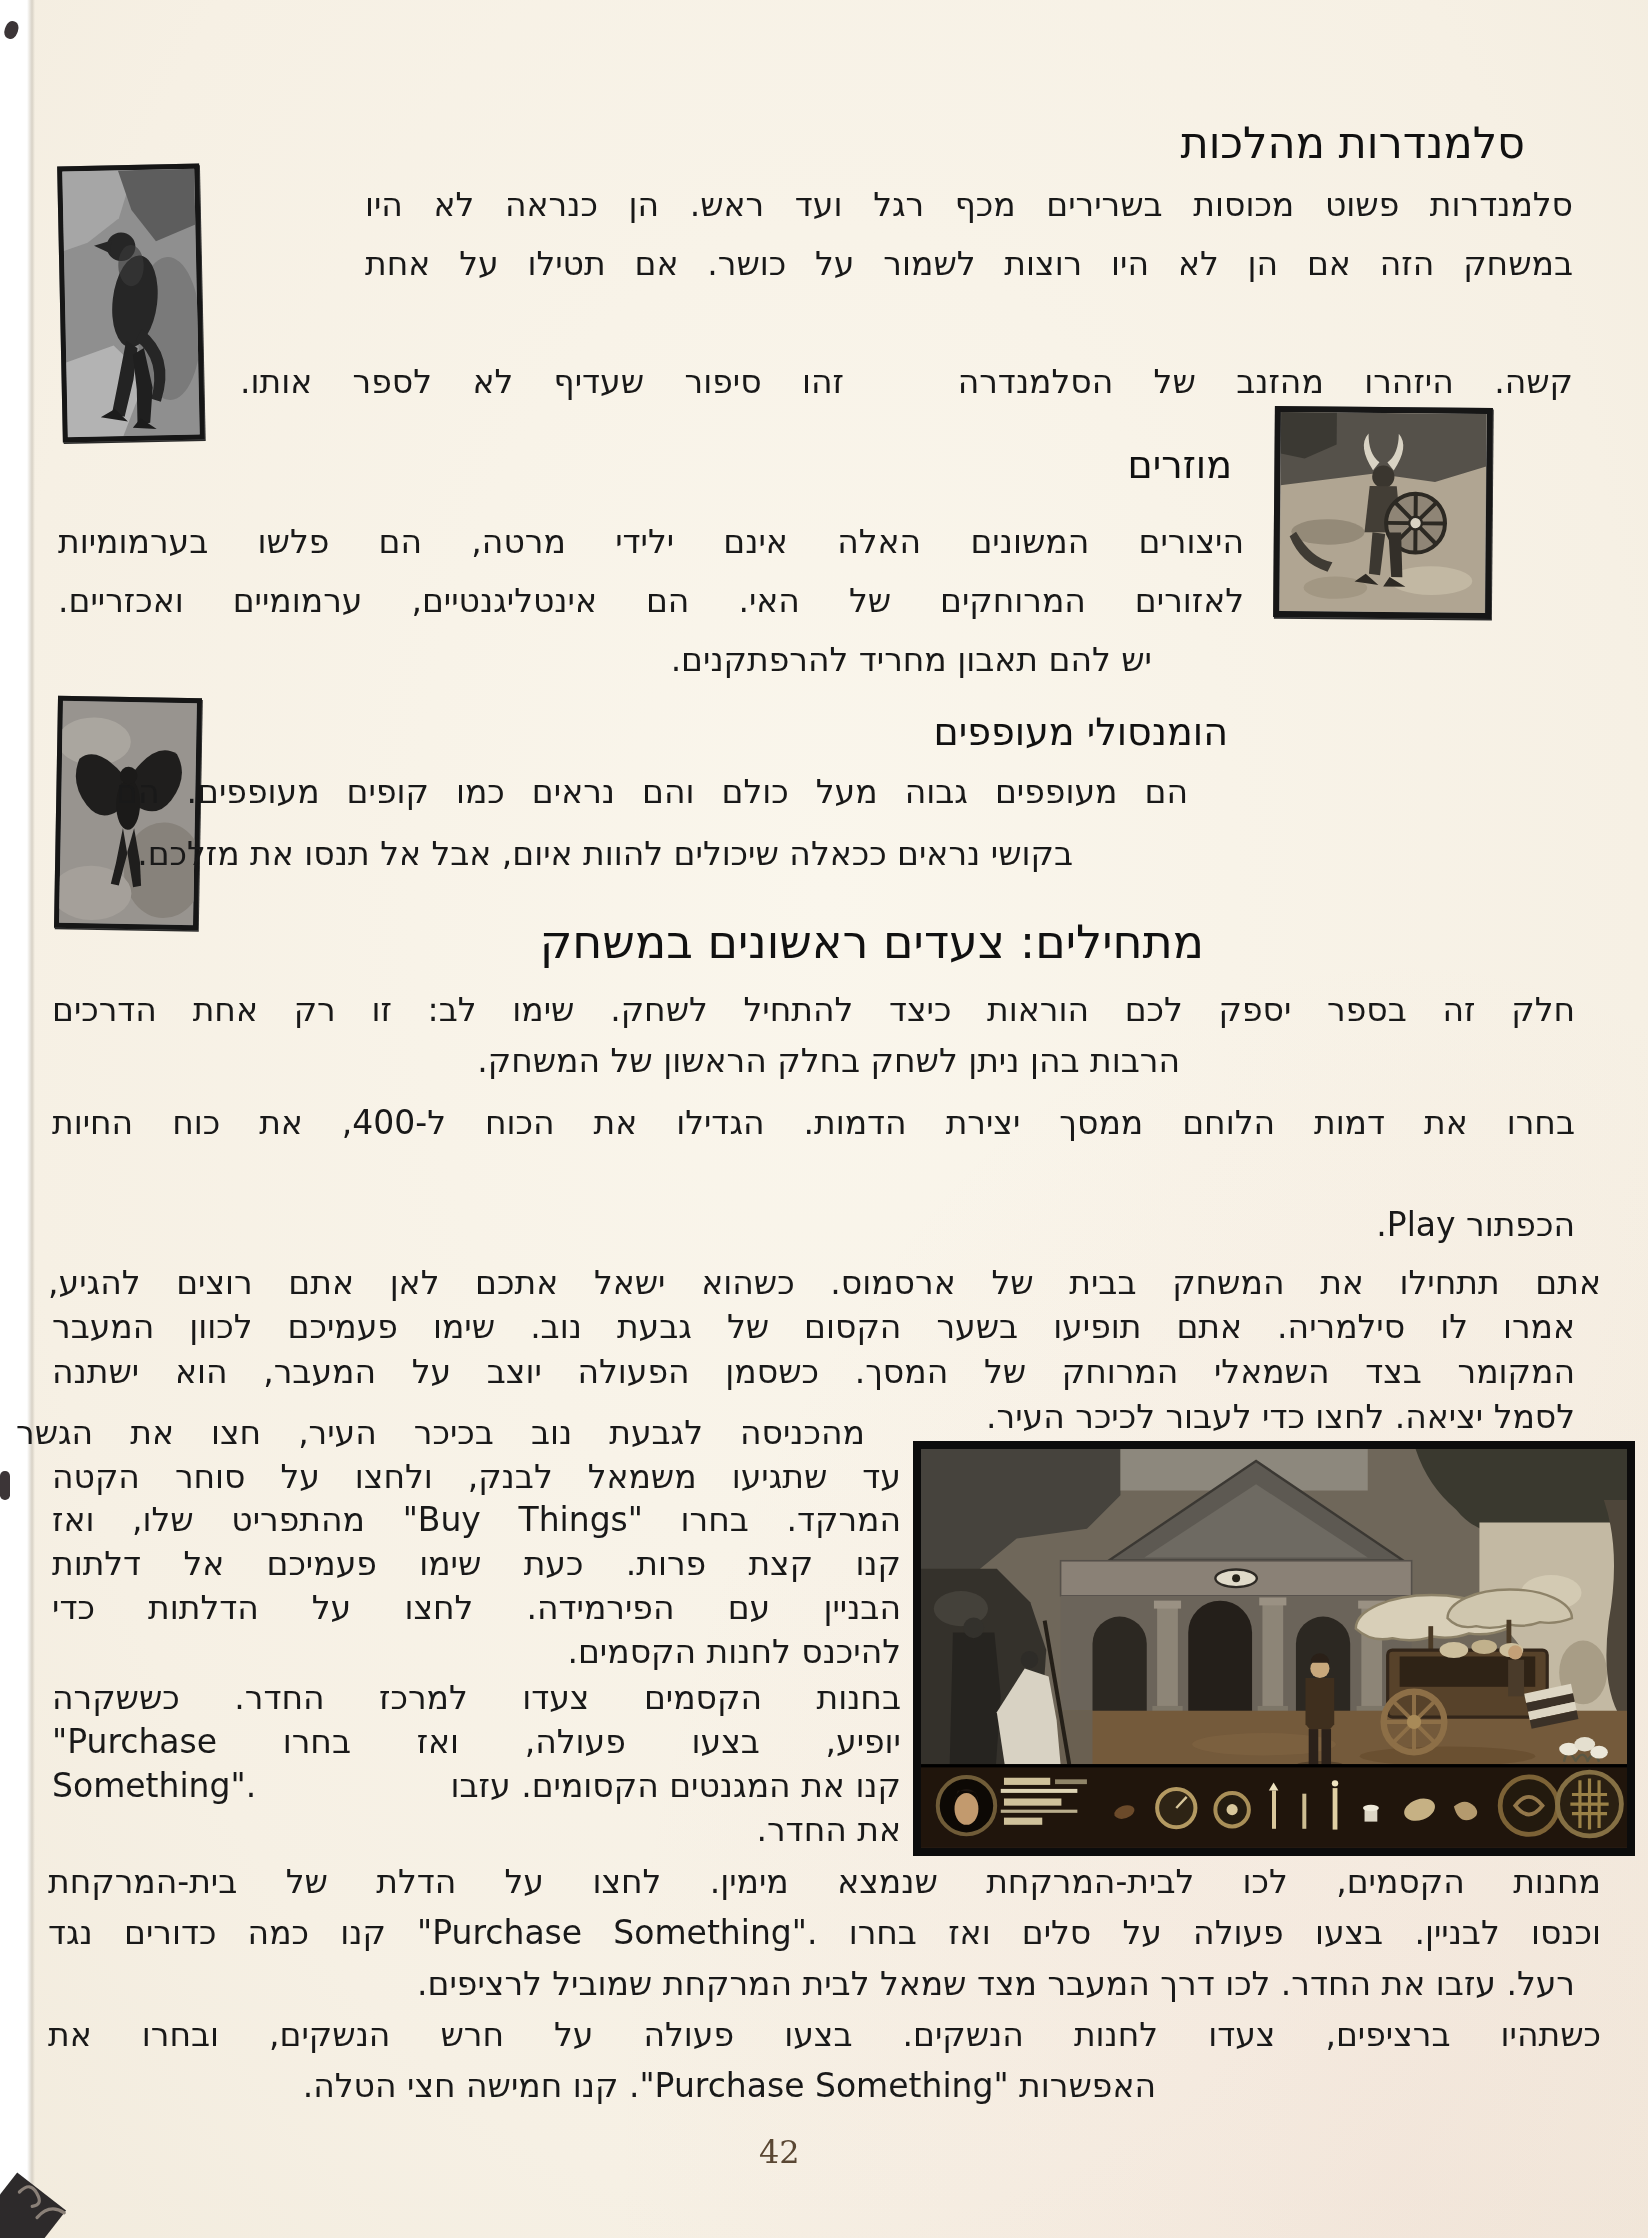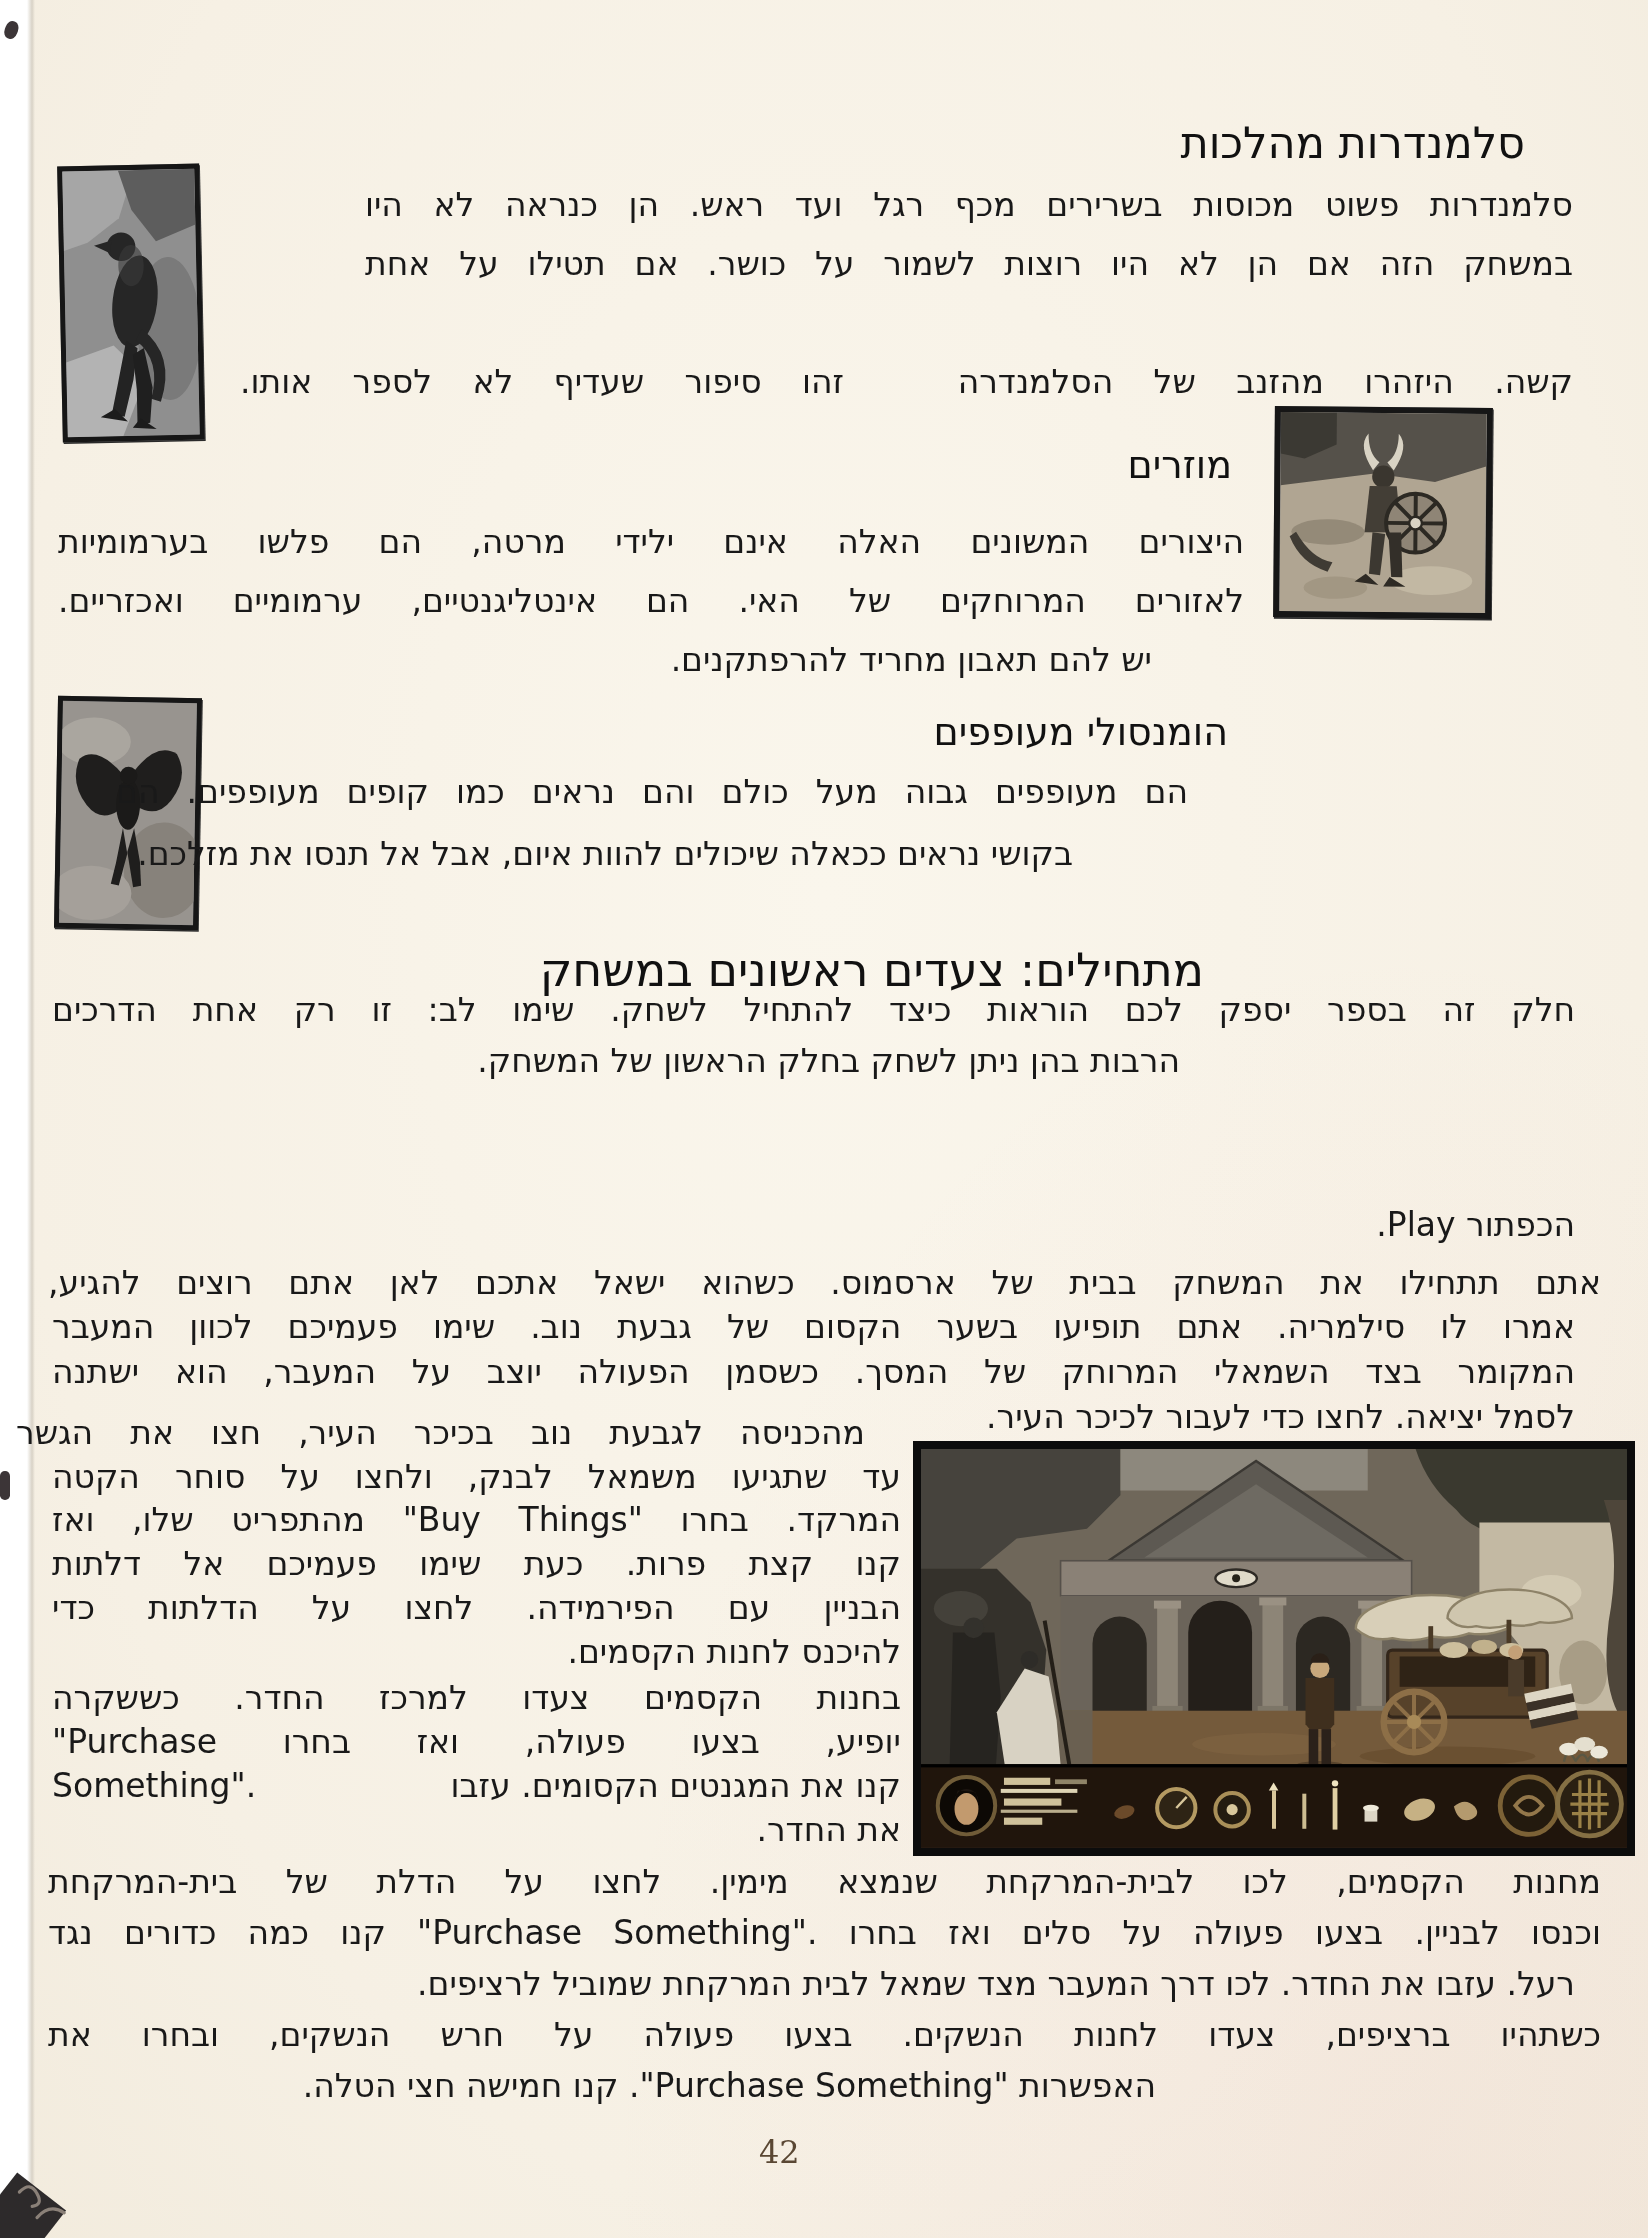--- a/index.html
+++ b/index.html
@@ -101,25 +101,26 @@
       <circle cx="84" cy="92" r="11" fill="#1b1a19"></circle>
       <path d="M78 158 l-8 44 -6 26 10 2 10 -40 z" fill="#1f1e1d"></path>
       <path d="M92 158 l8 42 2 30 -10 2 -8 -44 z" fill="#1f1e1d"></path>
     </svg>
   </div>
 
   <div class="hd" style="top:710px;right:421px;font-size:38px;">הומנסולי מעופפים</div>
   <div class="ln j" style="top:772px;right:461px;width:1072px;">הם מעופפים גבוה מעל כולם והם נראים כמו קופים מעופפים. הם</div>
   <div class="ln r" style="top:834px;right:576px;">בקושי נראים ככאלה שיכולים להוות איום, אבל אל תנסו את מזלכם.</div>
 
-  <div class="hd" style="top:915px;right:445px;font-size:46px;margin-top:28px;">מתחילים: צעדים ראשונים במשחק</div>
+  <div class="hd" style="top:915px;right:445px;font-size:46px;">מתחילים: צעדים ראשונים במשחק</div>
 
   <div class="ln j" style="top:990px;right:74px;width:1523px;">חלק זה בספר יספק לכם הוראות כיצד להתחיל לשחק. שימו לב: זו רק אחת הדרכים</div>
   <div class="ln r" style="top:1041px;right:469px;">הרבות בהן ניתן לשחק בחלק הראשון של המשחק.</div>
 
+  <div class="ln j" style="top:1103px;right:74px;width:1523px;">בחרו את דמות הלוחם ממסך יצירת הדמות. הגדילו את הכוח ל-400, את כוח החיות</div>
   <div class="ln r" style="top:1205px;right:74px;">הכפתור ⁦Play⁩.</div>
 
   <div class="ln j" style="top:1263px;right:48px;width:1553px;">אתם תתחילו את המשחק בבית של ארסמוס. כשהוא ישאל אתכם לאן אתם רוצים להגיע,</div>
   <div class="ln j" style="top:1307px;right:74px;width:1523px;">אמרו לו סילמריה. אתם תופיעו בשער הקסום של גבעת נוב. שימו פעמיכם לכוון המעבר</div>
   <div class="ln r" style="top:1397px;right:74px;">לסמל יציאה. לחצו כדי לעבור לכיכר העיר.</div>
   <div class="ln j" style="top:1352px;right:74px;width:1523px;">המקומר בצד השמאלי המרוחק של המסך. כשסמן הפעולה יוצב על המעבר, הוא ישתנה</div>
 
   <div class="shot" style="left:913px;top:1441px;width:706px;height:399px;">
     <svg width="706" height="399" viewBox="0 0 885 500">
       <rect width="885" height="500" fill="#6f675a"></rect>

